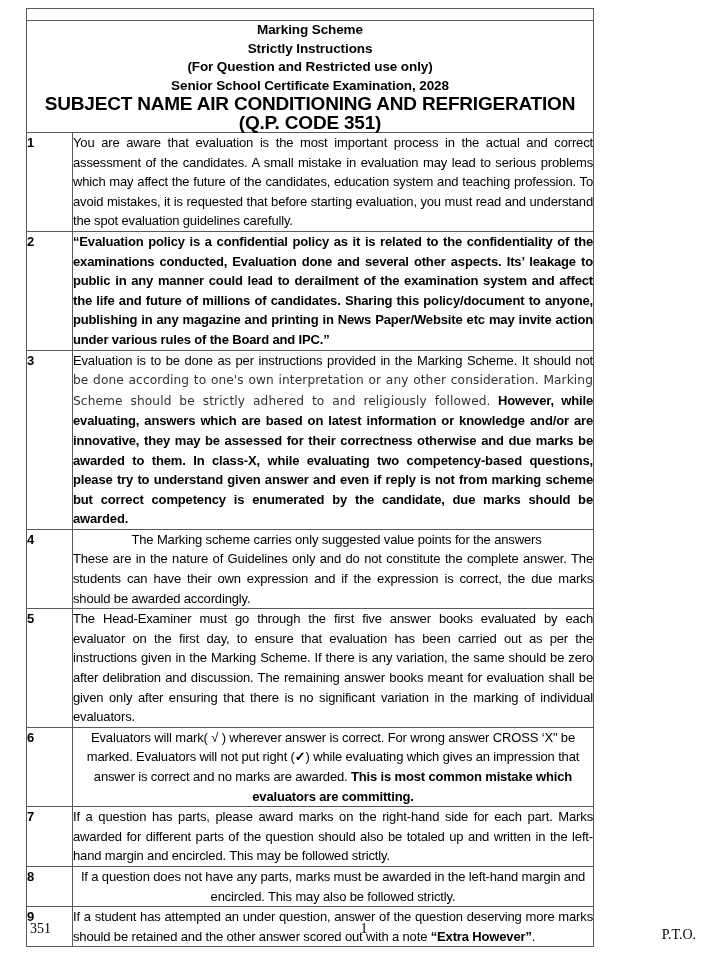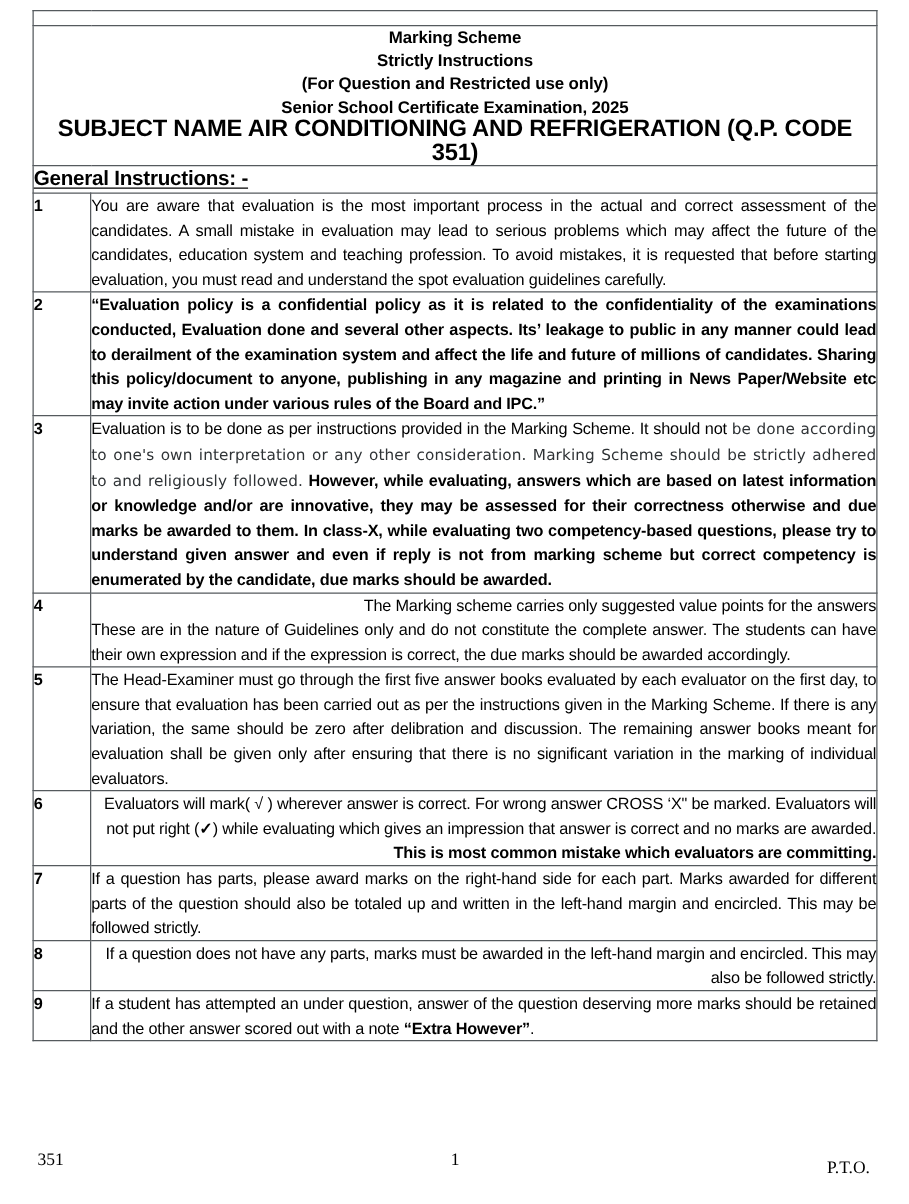--- a/index.html
+++ b/index.html
@@ -19,21 +19,21 @@
     width: 727px;
     height: 963px;
     overflow: hidden;
   }
 
   
   table.doc {
     position: absolute;
     left: 26px;
     top: 8px;
-    width: 676px;
+    width: 568px;
     border-collapse: collapse;
     table-layout: fixed;
   }
   table.doc td {
     border: 1px solid #555a5e;
     padding: 0;
     vertical-align: top;
   }
   
   tr.spacer-row td { height: 11px; }
@@ -87,21 +87,21 @@
     margin: 0;
   }
   .b { font-weight: bold; }
   
   .light {
     font-family: "DejaVu Sans", sans-serif;
     font-size: 12.2px;
     color: #2f3336;
     letter-spacing: 0.1px;
   }
-  .nojust { text-align: right; }
+  .nojust { text-align: center; }
   .indent1 { padding-left: 7px; }
   .tick-bold { font-weight: bold; font-size: 13px; }
   .radical { font-size: 13px; }
 
   
   .footer {
     position: absolute;
     left: 26px;
     top: 921px;
     width: 676px;
@@ -127,30 +127,25 @@
 
       <tr class="spacer-row">
         <td colspan="2"></td>
       </tr>
 
       <tr>
         <td colspan="2" class="title-cell">
           <div class="title-line">Marking Scheme</div>
           <div class="title-line">Strictly Instructions</div>
           <div class="title-line">(For Question and Restricted use only)</div>
-          <div class="title-line">Senior School Certificate Examination, 2025</div>
+          <div class="title-line">Senior School Certificate Examination, 2028</div>
           <div class="title-line subject">SUBJECT NAME  AIR CONDITIONING AND REFRIGERATION (Q.P. CODE 351)</div>
         </td>
       </tr>
 
-      <tr>
-        <td colspan="2" class="gi-cell">
-          <span class="gi-heading">General Instructions: -</span>
-        </td>
-      </tr>
 
       <tr>
         <td class="num-cell">1</td>
         <td class="body-cell">
           <p>You are aware that evaluation is the most important process in the actual and correct assessment of the candidates. A small mistake in evaluation may lead to serious problems which may affect the future of the candidates, education system and teaching profession. To avoid mistakes, it is requested that before starting evaluation, you must read and understand the spot evaluation guidelines carefully.</p>
         </td>
       </tr>
 
       <tr>
         <td class="num-cell">2</td>

